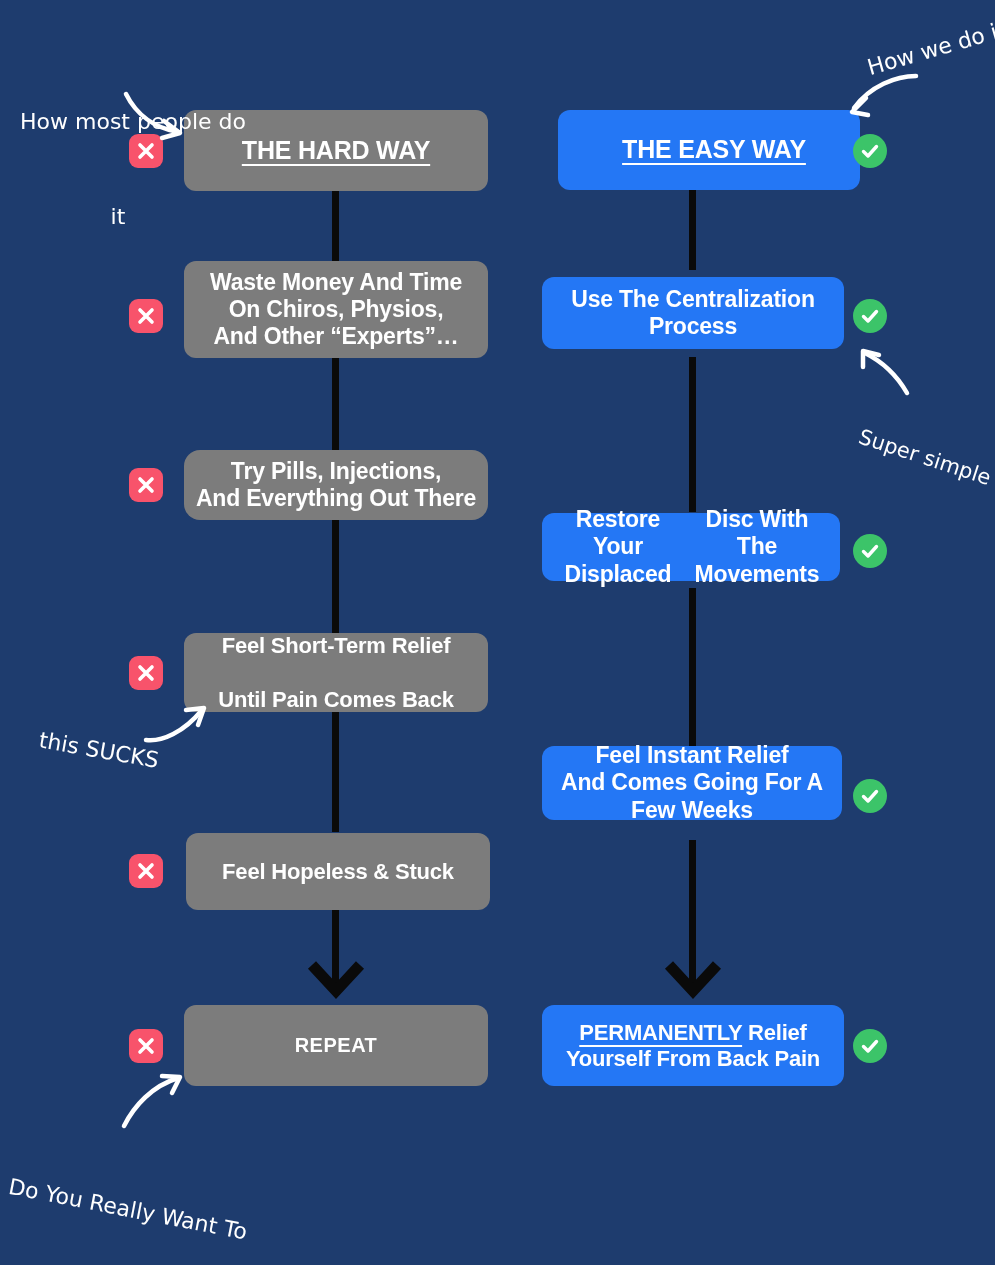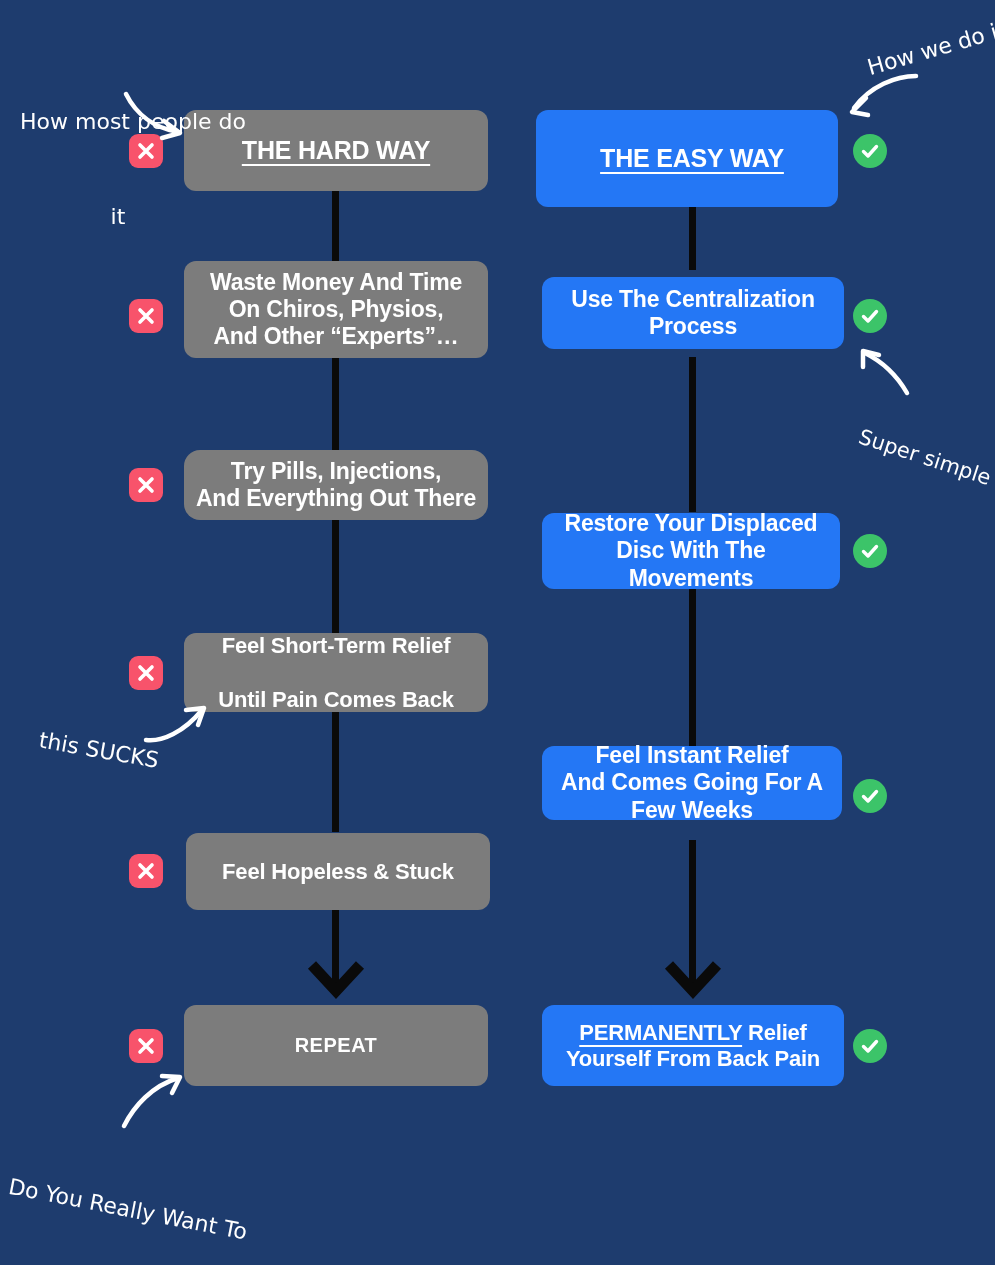--- a/index.html
+++ b/index.html
@@ -99,30 +99,30 @@
   </div>
 
   <div class="box hard" style="left:186px;top:833px;width:304px;height:77px;font-size:22px;">
     <span>Feel Hopeless &amp; Stuck</span>
   </div>
 
   <div class="box hard" style="left:184px;top:1005px;width:304px;height:81px;font-size:20px;letter-spacing:0.5px;justify-content:center;">
     <span>REPEAT</span>
   </div>
 
-  <div class="box easy" style="left:536px;top:110px;width:302px;height:97px;font-size:25px;padding-left:20px;">
+  <div class="box easy" style="left:558px;top:110px;width:302px;height:80px;font-size:25px;padding-left:20px;">
     <span class="u">THE EASY WAY</span>
   </div>
 
   <div class="box easy" style="left:542px;top:277px;width:302px;height:72px;font-size:23px;flex-direction:column;">
     <span>Use The Centralization</span>
     <span>Process</span>
   </div>
 
-  <div class="box easy" style="left:542px;top:513px;width:298px;height:76px;font-size:23px;flex-direction:column;">
+  <div class="box easy" style="left:542px;top:513px;width:298px;height:68px;font-size:23px;flex-direction:row;">
     <span>Restore Your Displaced</span>
     <span>Disc With The Movements</span>
   </div>
 
   <div class="box easy" style="left:542px;top:746px;width:300px;height:74px;font-size:23px;flex-direction:column;">
     <span>Feel Instant Relief</span>
     <span>And Comes Going For A</span>
     <span>Few Weeks</span>
   </div>
 

